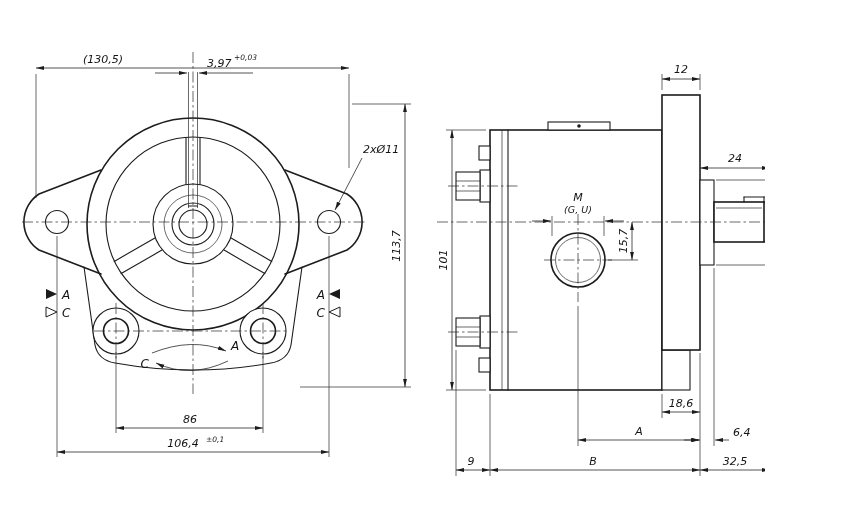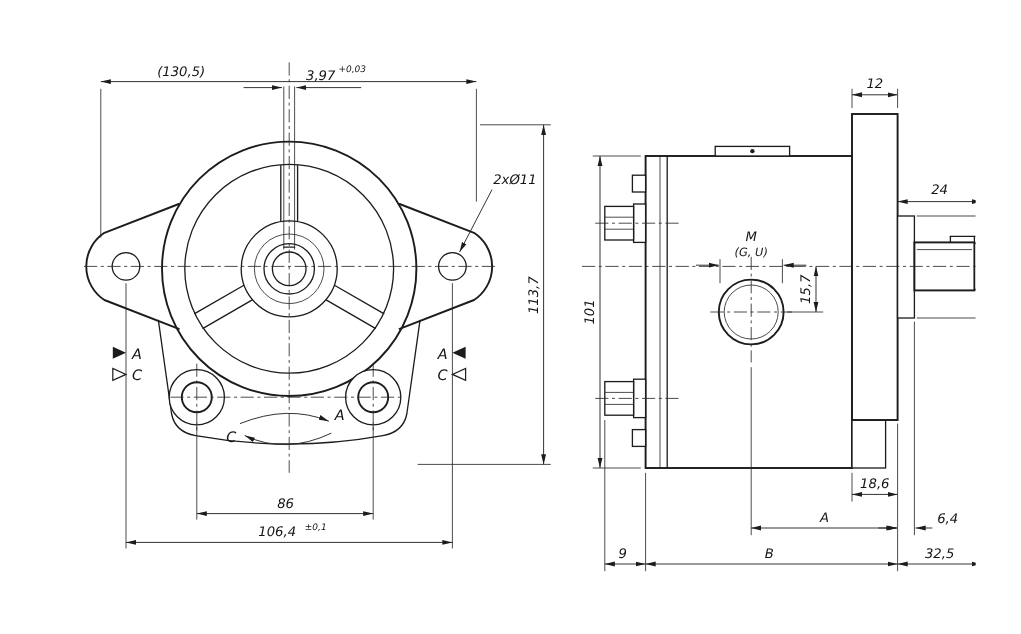--- a/index.html
+++ b/index.html
@@ -1,17 +1,17 @@
 <!DOCTYPE html>
 <html><head>
 <meta charset="utf-8">
 <style>
   html,body{margin:0;padding:0;background:#ffffff;}
   .page{width:765px;height:528px;background:#ffffff;position:relative;overflow:hidden;
-        font-family:"DejaVu Sans",sans-serif;padding-left:48px;}
+        font-family:"DejaVu Sans",sans-serif;}
   svg{display:block}
   .ol   {fill:none;stroke:#1c1c1c;stroke-width:1.6;stroke-linejoin:round;stroke-linecap:round}
   .ol2  {fill:none;stroke:#1c1c1c;stroke-width:1.1;stroke-linejoin:round;stroke-linecap:round}
   .olw  {fill:#ffffff;stroke:#1c1c1c;stroke-width:1.6}
   .olw2 {fill:#ffffff;stroke:#1c1c1c;stroke-width:1.1}
   .thin {fill:none;stroke:#2a2a2a;stroke-width:0.7}
   .cl   {fill:none;stroke:#2a2a2a;stroke-width:0.7;stroke-dasharray:11 3 2.5 3}
   .dim  {fill:none;stroke:#2a2a2a;stroke-width:0.8}
   text  {fill:#141414;font-family:"DejaVu Sans",sans-serif;font-style:italic;font-size:11px}
   .sup  {font-size:7.5px}

